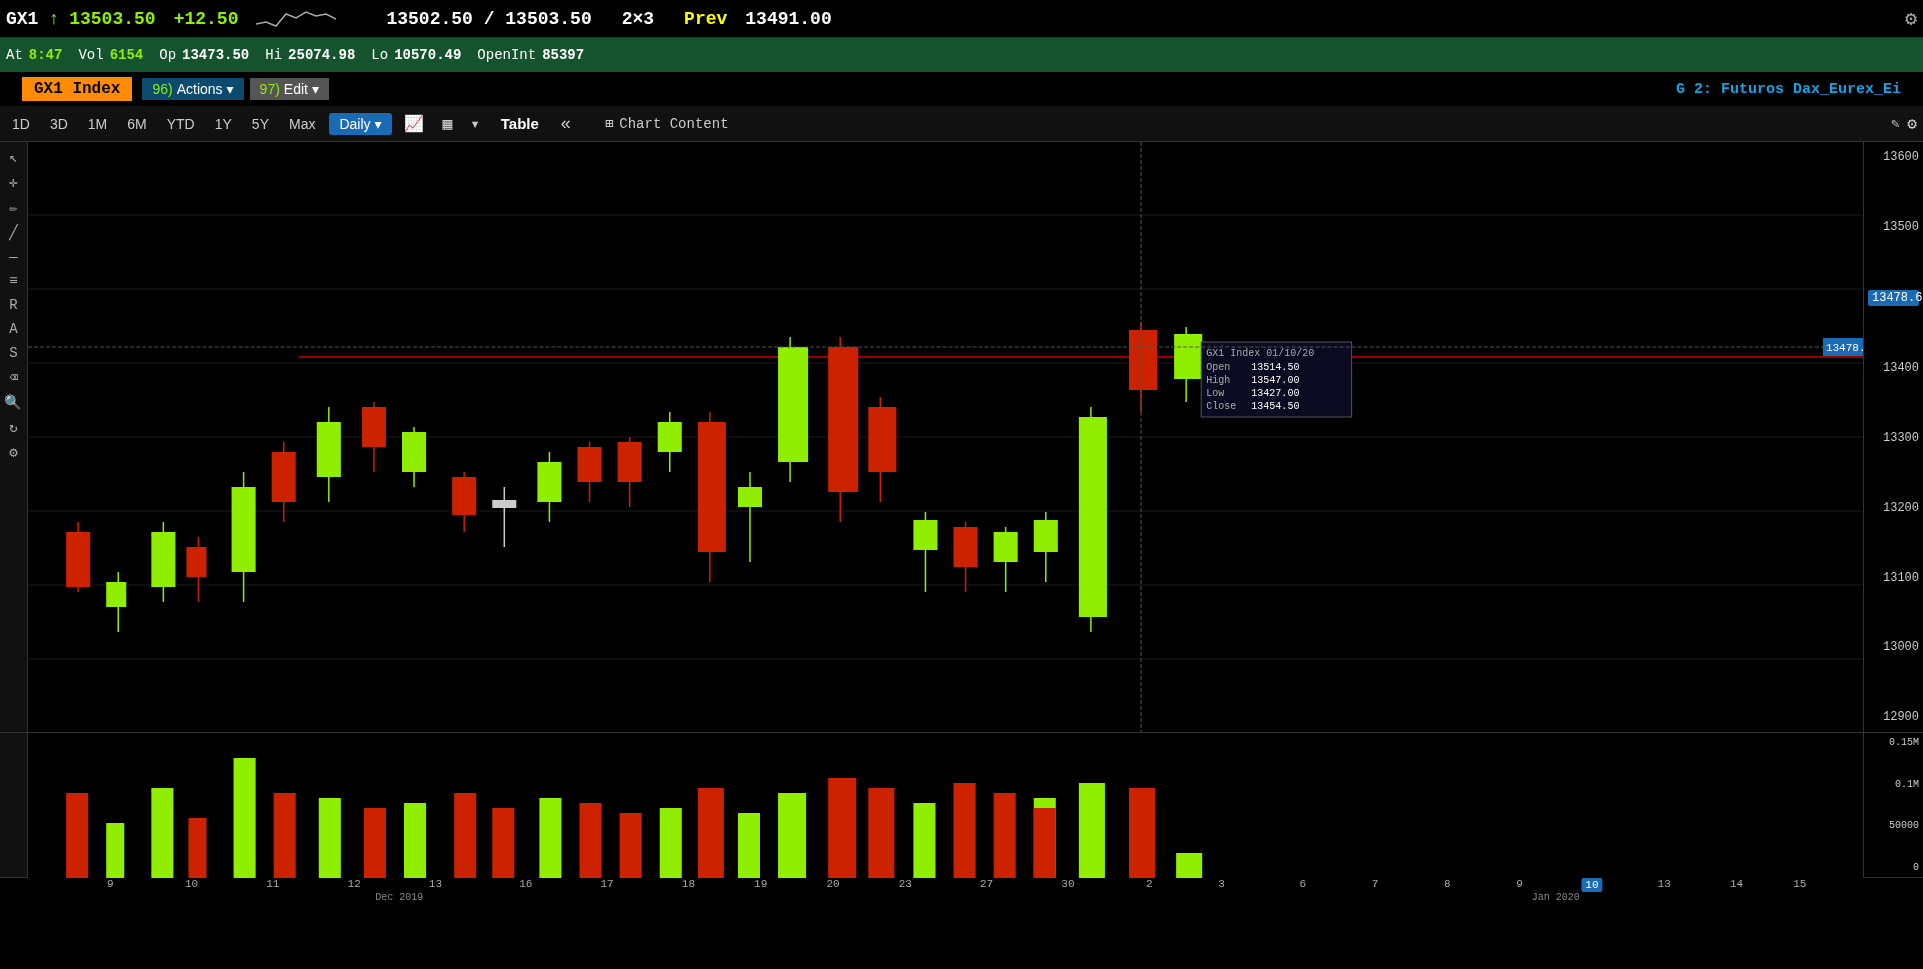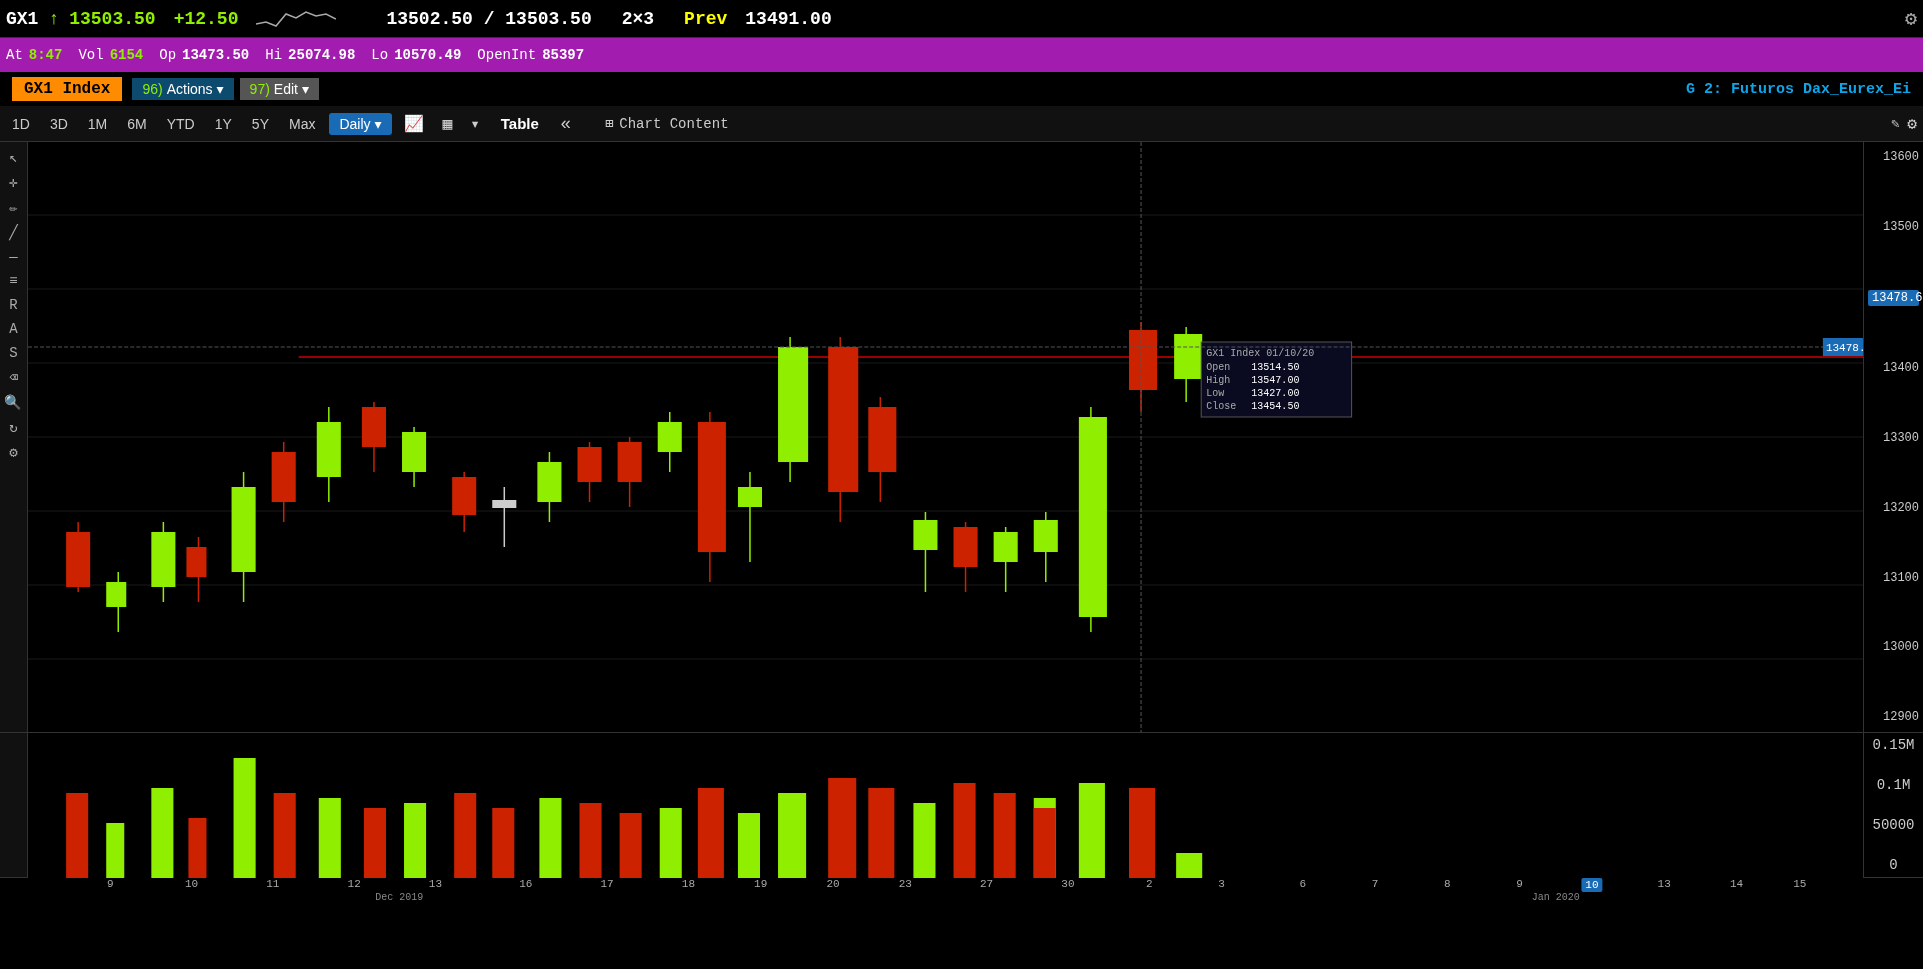--- a/index.html
+++ b/index.html
@@ -11,28 +11,28 @@
     #price-arrow { color: #90ee00; font-size: 18px; }
     #price { color: #90ee00; font-size: 18px; font-weight: bold; }
     #change { color: #90ee00; font-size: 18px; font-weight: bold; margin-left: 8px; }
     #bid-ask { color: #fff; font-size: 18px; font-weight: bold; margin-left: 60px; }
     #size { color: #fff; font-size: 18px; font-weight: bold; margin-left: 30px; }
     #prev-label { color: #ffff00; font-size: 18px; font-weight: bold; margin-left: 60px; }
     #prev-val { color: #fff; font-size: 18px; font-weight: bold; margin-left: 8px; }
     #settings-icon-top { margin-left: auto; color: #aaa; font-size: 18px; cursor: pointer; }
 
     
-    #second-bar { display: flex; align-items: center; background: #a21caf; padding: 2px 6px; gap: 16px; height: 34px; }
+    #second-bar { display: flex; align-items: center; background: #14532d; padding: 2px 6px; gap: 16px; height: 34px; }
     .info-group { display: flex; align-items: center; gap: 6px; }
     .info-label { color: #fff; font-size: 14px; }
     .info-val { color: #90ee00; font-size: 14px; font-weight: bold; }
     .info-val.white { color: #fff; }
 
     
-    #index-bar { display: flex; align-items: center; background: #000; padding: 2px 12px; height: 34px; gap: 0; }
+    #index-bar { display: flex; align-items: center; background: #000; padding: 2px 22px; height: 34px; gap: 0; }
     #index-name { background: #ff8c00; color: #000; font-weight: bold; font-size: 16px; padding: 3px 12px; }
     #actions-btn { background: #0c4a6e; color: #fff; font-size: 14px; padding: 3px 10px; cursor: pointer; border: none; display: flex; align-items: center; gap: 4px; }
     #edit-btn { background: #555; color: #fff; font-size: 14px; padding: 3px 10px; cursor: pointer; border: none; display: flex; align-items: center; gap: 4px; margin-left: 6px; }
     #chart-title { margin-left: auto; color: #0ea5e9; font-size: 15px; font-weight: bold; }
 
     
     #toolbar { display: flex; align-items: center; background: #111; padding: 2px 6px; gap: 8px; height: 36px; border-bottom: 1px solid #333; }
     .time-btn { background: none; border: none; color: #ccc; font-size: 14px; cursor: pointer; padding: 2px 6px; }
     #daily-btn { background: #1a6bb5; color: #fff; padding: 3px 10px; border: none; cursor: pointer; font-size: 14px; border-radius: 3px; display: flex; align-items: center; gap: 4px; }
     .toolbar-icon { color: #ccc; font-size: 16px; cursor: pointer; padding: 2px 5px; }
@@ -51,21 +51,21 @@
     .y-label { color: #ccc; font-size: 12px; text-align: right; }
     .y-label.highlighted { background: #1a6bb5; color: #fff; padding: 1px 4px; border-radius: 2px; }
 
     
     #candle-svg { width: 100%; height: 100%; }
 
     
     #volume-area { display: flex; width: 100%; height: 145px; background: #000; border-top: 1px solid #333; position: relative; }
     #vol-chart { flex: 1; position: relative; }
     #vol-y-axis { width: 60px; background: #000; border-left: 1px solid #333; display: flex; flex-direction: column; justify-content: space-between; padding: 4px 4px; }
-    .vol-y-label { color: #ccc; font-size: 14px; text-align: center; }
+    .vol-y-label { color: #ccc; font-size: 10px; text-align: right; }
     #vol-left { width: 28px; background: #111; border-right: 1px solid #333; }
 
     
     #x-axis { display: flex; width: 100%; height: 24px; background: #000; border-top: 1px solid #333; padding-left: 28px; }
     #x-axis-inner { flex: 1; position: relative; }
     #x-axis-pad { width: 60px; }
     .x-label { position: absolute; color: #aaa; font-size: 11px; transform: translateX(-50%); }
     .x-label.highlighted { background: #1a6bb5; color: #fff; padding: 1px 4px; border-radius: 2px; }
   </style>
 </head>

